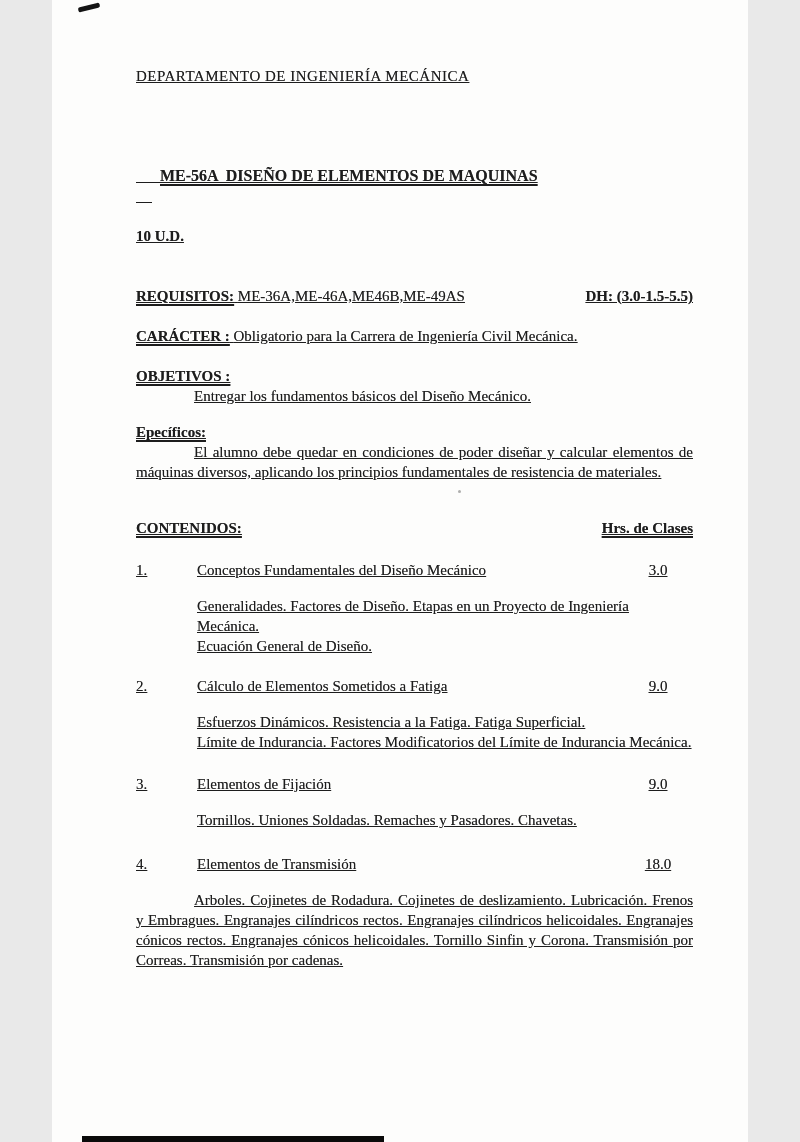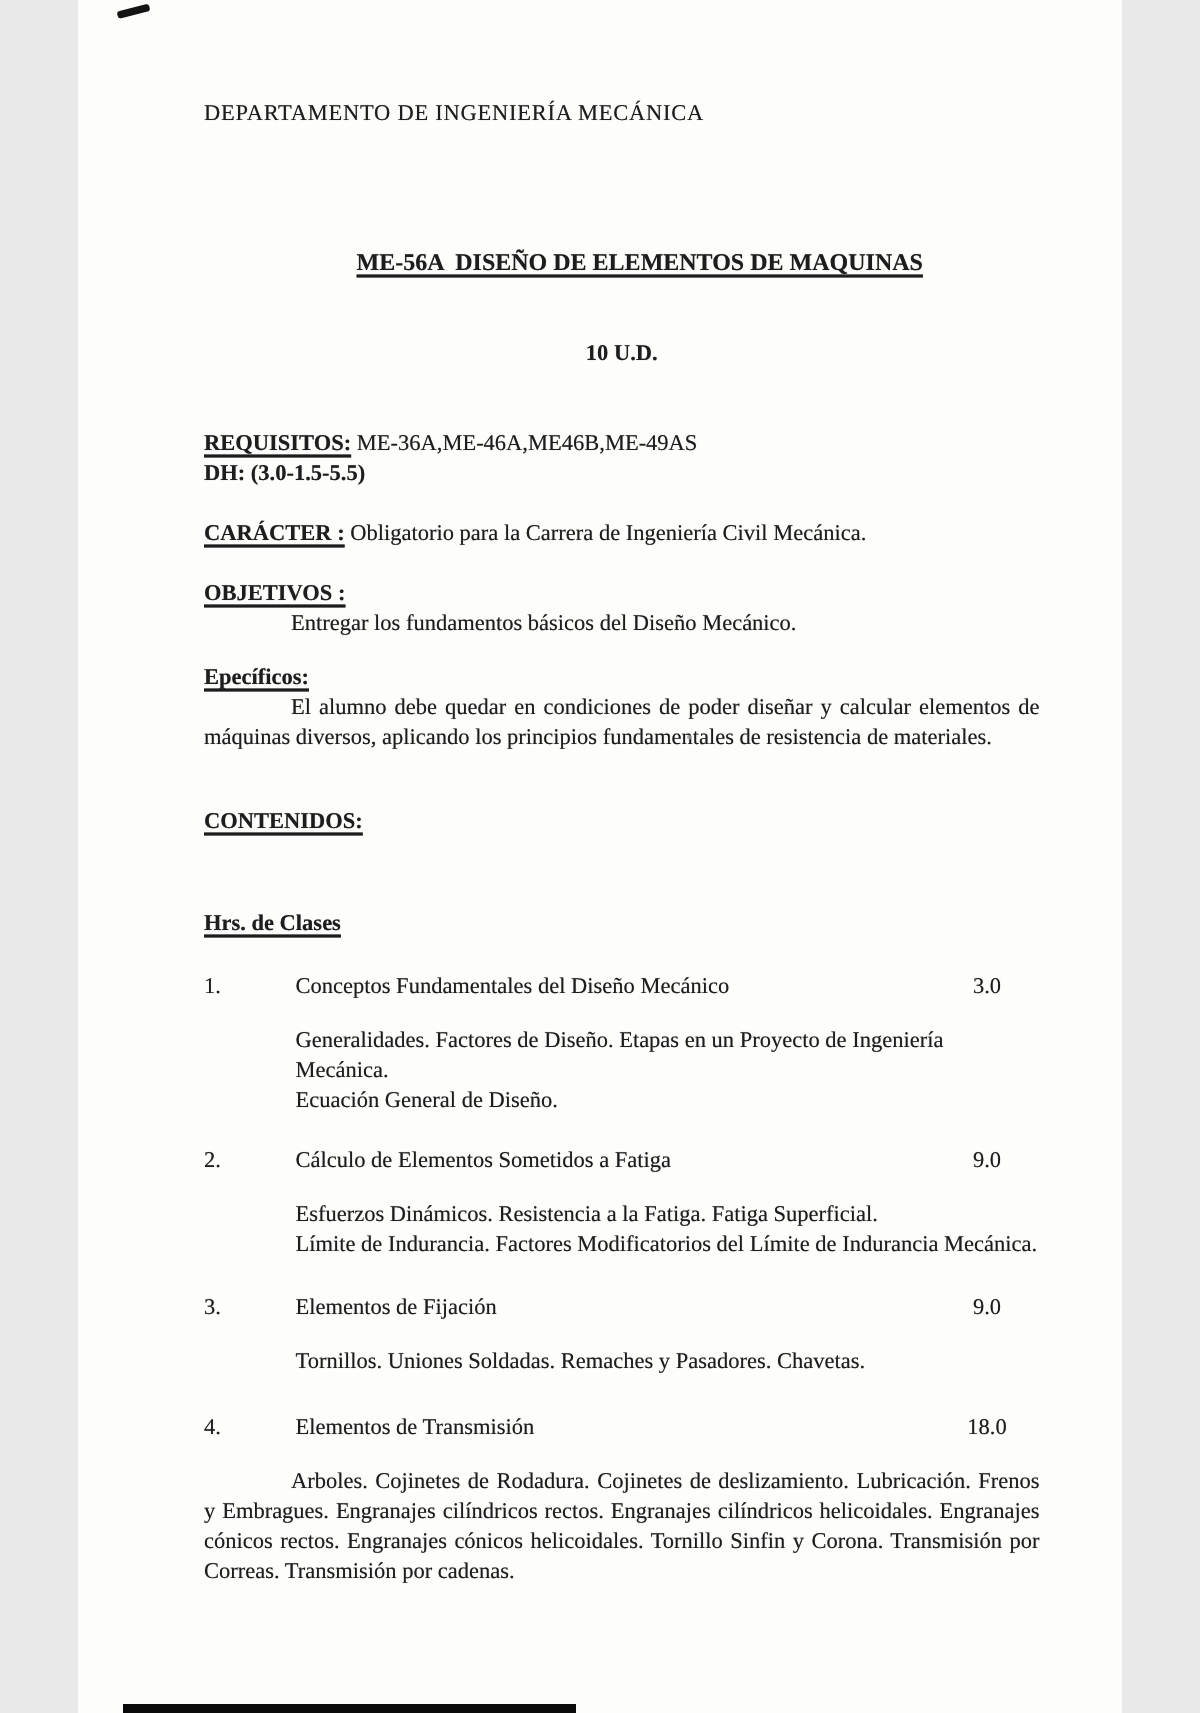--- a/index.html
+++ b/index.html
@@ -3,29 +3,30 @@
 <meta charset="utf-8">
 <style>
   :root { --ink:#1d1d1d; --paper:#fdfdfc; }
   html,body { margin:0; padding:0; background:#e9e9e9; }
   .page {
     position:relative; width:696px; height:1142px; margin:0 auto;
     background:var(--paper); color:var(--ink); overflow:hidden;
     font-family:"Liberation Serif","DejaVu Serif",serif;
     font-size:15px; line-height:20px;
     text-shadow:0 0 0.5px rgba(25,25,25,0.55);
+    text-decoration:underline;
   }
   .inner { padding:66px 55px 0 84px; }
   .u  { text-decoration:underline; text-decoration-thickness:1.8px; text-underline-offset:3px; }
   .b  { font-weight:bold; }
-  .center { text-align:center; }
+  .center { }
   .dept { letter-spacing:0.5px; }
   .course-title { margin-top:60px; font-size:16px; white-space:pre-wrap; }
   .credits { margin-top:20px; }
-  .row { display:flex; justify-content:space-between; align-items:baseline;flex-direction:column; }
+  .row { display:flex; justify-content:space-between; align-items:baseline; }
   .req-row { margin-top:40px; }
   .caracter-line { margin-top:20px; }
   .objetivos-line { margin-top:20px; }
   .generales-line { margin-top:24px; }
   .gen-text { margin:0; text-indent:58px; }
   .especificos-line { margin-top:16px; }
   .esp-par { margin:0; text-indent:58px; text-align:justify; }
   .cont-head { margin-top:36px;gap:48px; }
   .item-row { display:flex; align-items:baseline; }
   .item-row.i1 { margin-top:22px; }

